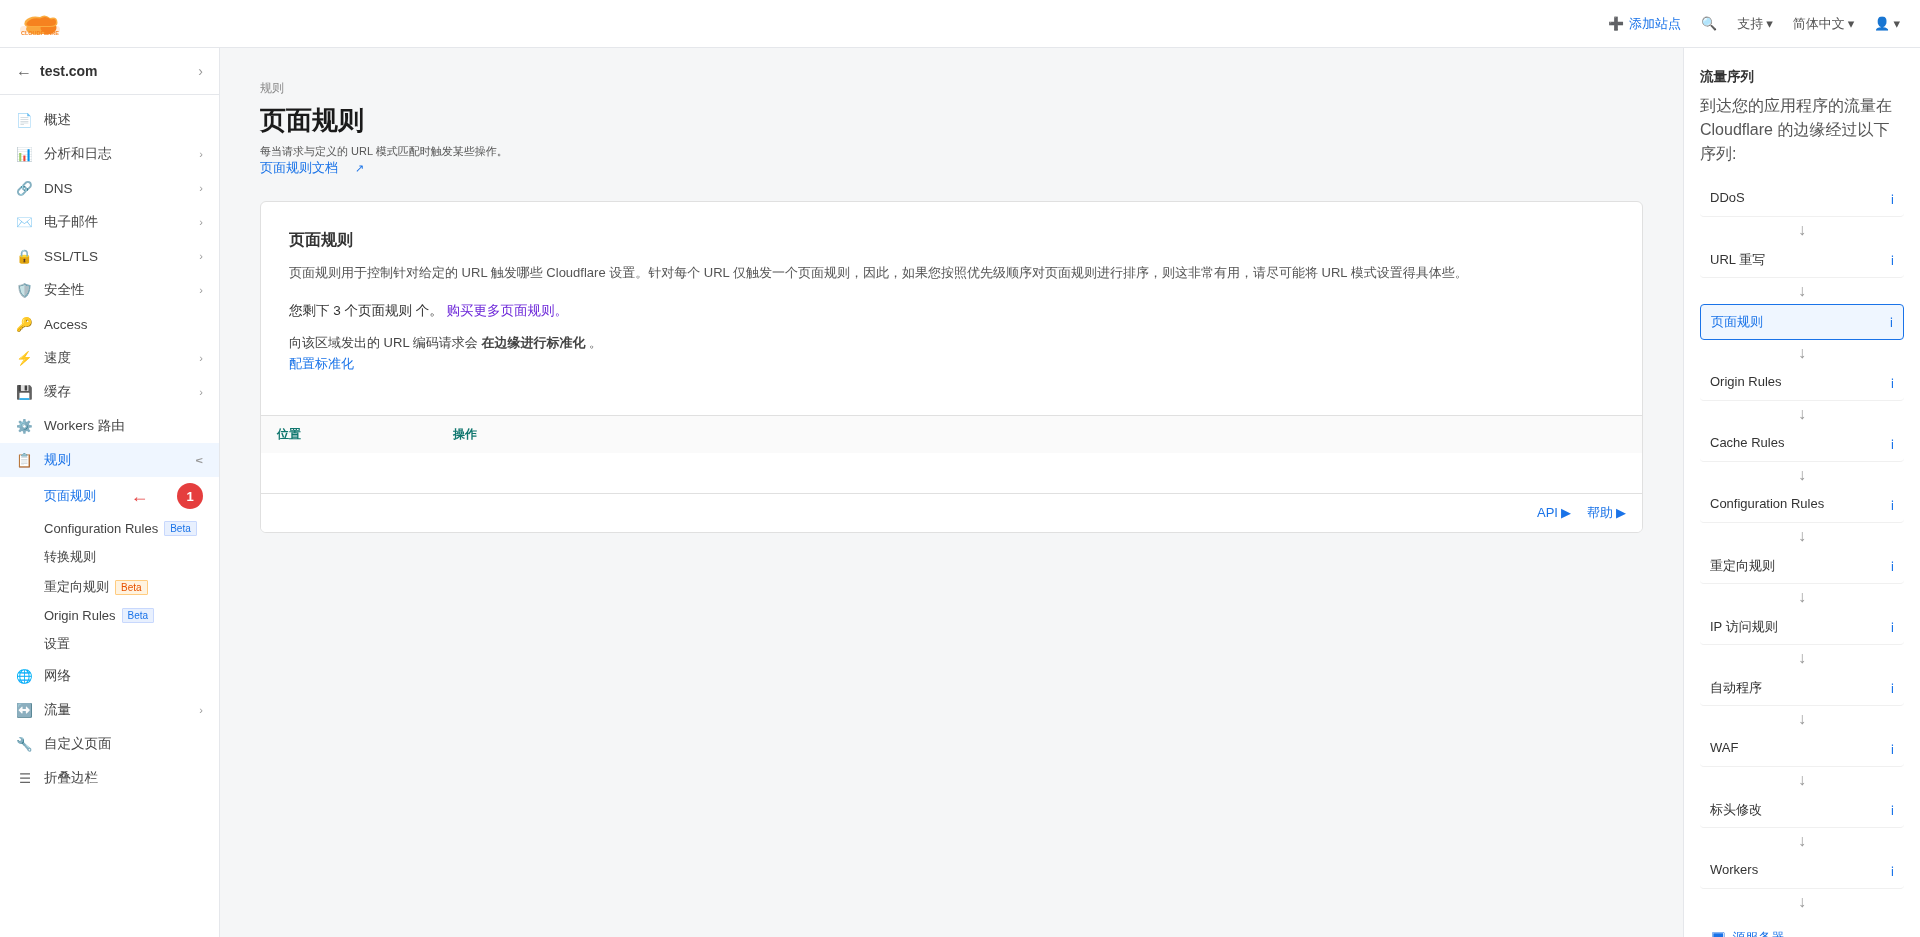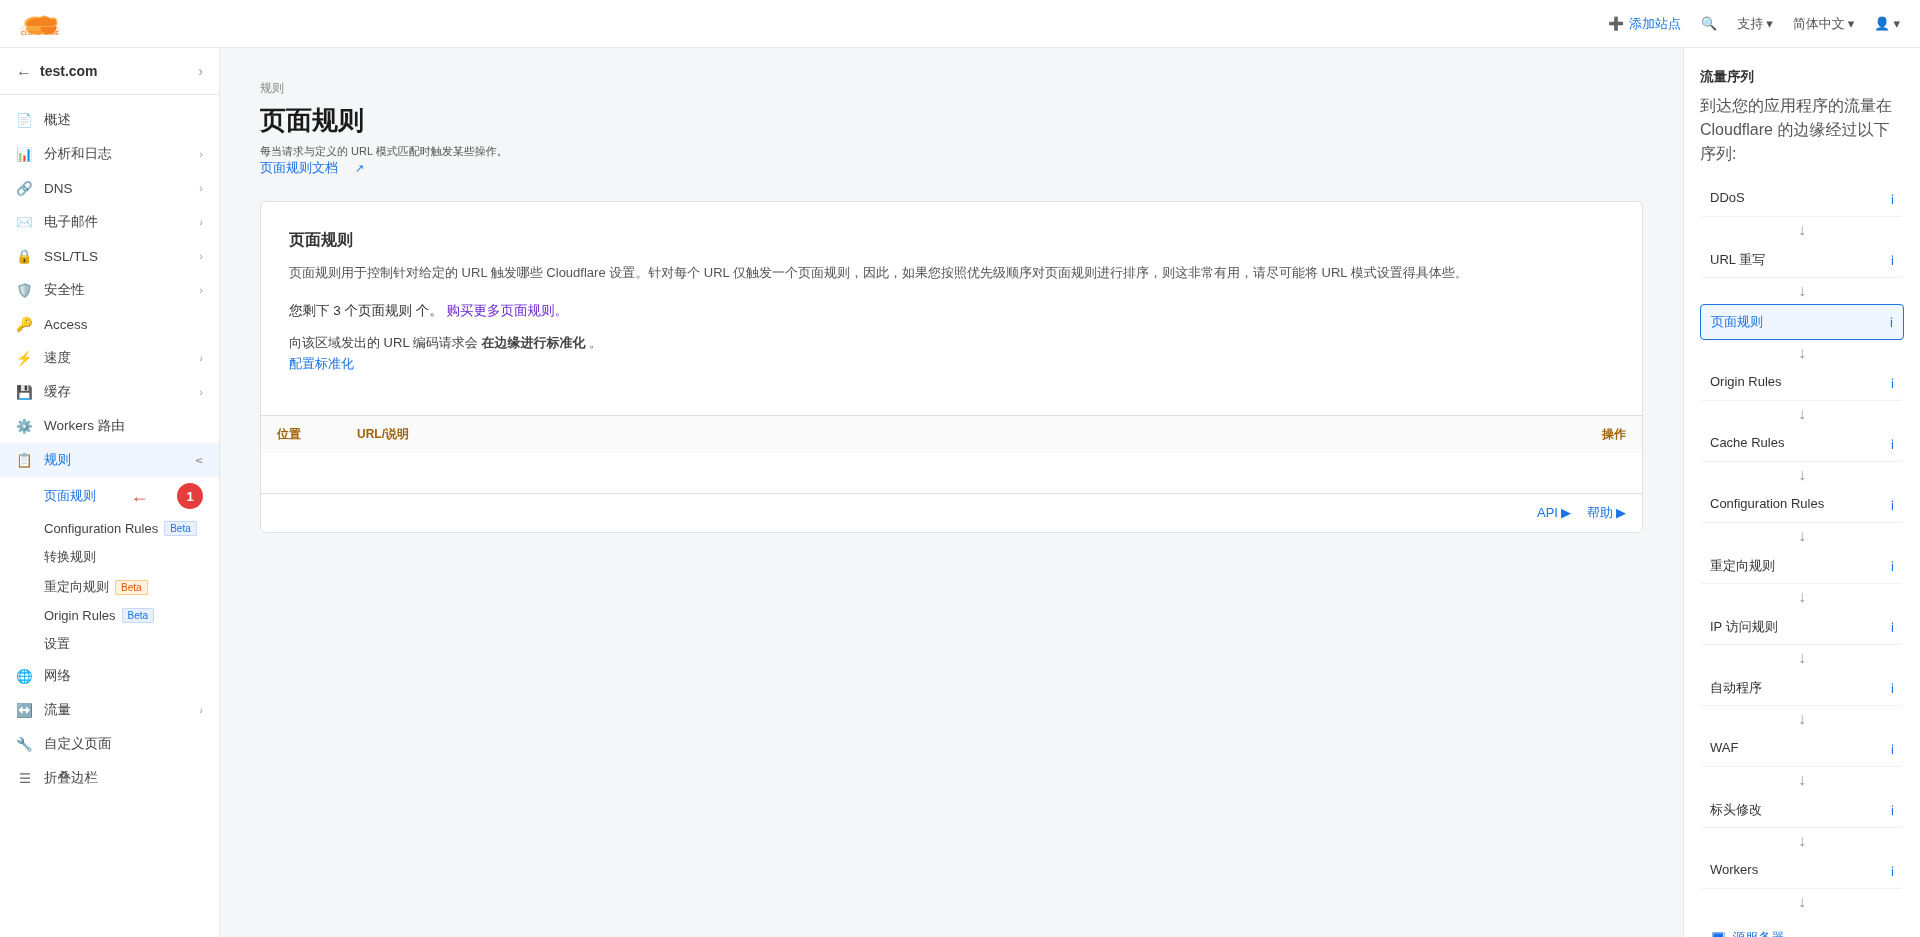--- a/index.html
+++ b/index.html
@@ -50,21 +50,21 @@
     .info-card-right { width: 220px; display: flex; align-items: flex-start; justify-content: center; padding-top: 40px; }
     .info-card h3 { font-size: 16px; font-weight: 600; margin-bottom: 12px; }
     .info-card p { font-size: 13px; color: #555; line-height: 1.6; margin-bottom: 12px; }
     .info-card .remaining { font-size: 13.5px; color: #333; margin-top: 16px; }
     .info-card .remaining a { color: #1a73e8; text-decoration: none; cursor: pointer; }
     .info-card .url-note { font-size: 13px; color: #444; margin-top: 10px; }
     .info-card .url-note a { color: #1a73e8; text-decoration: none; cursor: pointer; }
     .btn-primary { background: #1a73e8; color: #fff; border: none; border-radius: 4px; padding: 8px 18px; font-size: 13px; cursor: pointer; font-weight: 500; white-space: nowrap; }
 
     
-    .table-header { display: flex; padding: 10px 16px; background: #fafafa; border-top: 1px solid #e0e0e0; font-size: 12px; color: #a16207; font-weight: 600; }
+    .table-header { display: flex; padding: 10px 16px; background: #fafafa; border-top: 1px solid #e0e0e0; font-size: 12px; color: #0f766e; font-weight: 600; }
     .table-header .col-pos { width: 80px; }
     .table-header .col-url { flex: 1; }
     .table-header .col-ops { width: 120px; text-align: right; }
     .table-footer { display: flex; justify-content: flex-end; padding: 10px 16px; gap: 16px; background: #fff; border-top: 1px solid #e0e0e0; }
     .table-footer a { color: #1a73e8; font-size: 13px; text-decoration: none; display: flex; align-items: center; gap: 3px; cursor: pointer; }
 
     
     .right-panel { width: 237px; background: #fff; border-left: 1px solid #e5e7eb; overflow-y: auto; padding: 20px 16px; flex-shrink: 0; }
     .right-panel h4 { font-size: 13.5px; font-weight: 700; color: #333; margin-bottom: 8px; }
     .right-panel p { font-size: 16px; color: #555; line-height: 1.5; margin-bottom: 16px; }
@@ -262,21 +262,20 @@
             <strong>在边缘进行标准化</strong>
             <span>。</span>
             <br>
             <a style="color:#1a73e8;text-decoration:none;">配置标准化</a>
           </p>
         </div>
       </div>
 
       <div class="table-header">
         <span class="col-pos">位置</span>
-        <span class="col-url">URL/说明</span>
         <span class="col-ops">操作</span>
       </div>
 
       <div style="min-height:40px;background:#fff;"></div>
 
       <div class="table-footer">
         <a>
           <span>API</span>
           <span>▶</span>
         </a>

